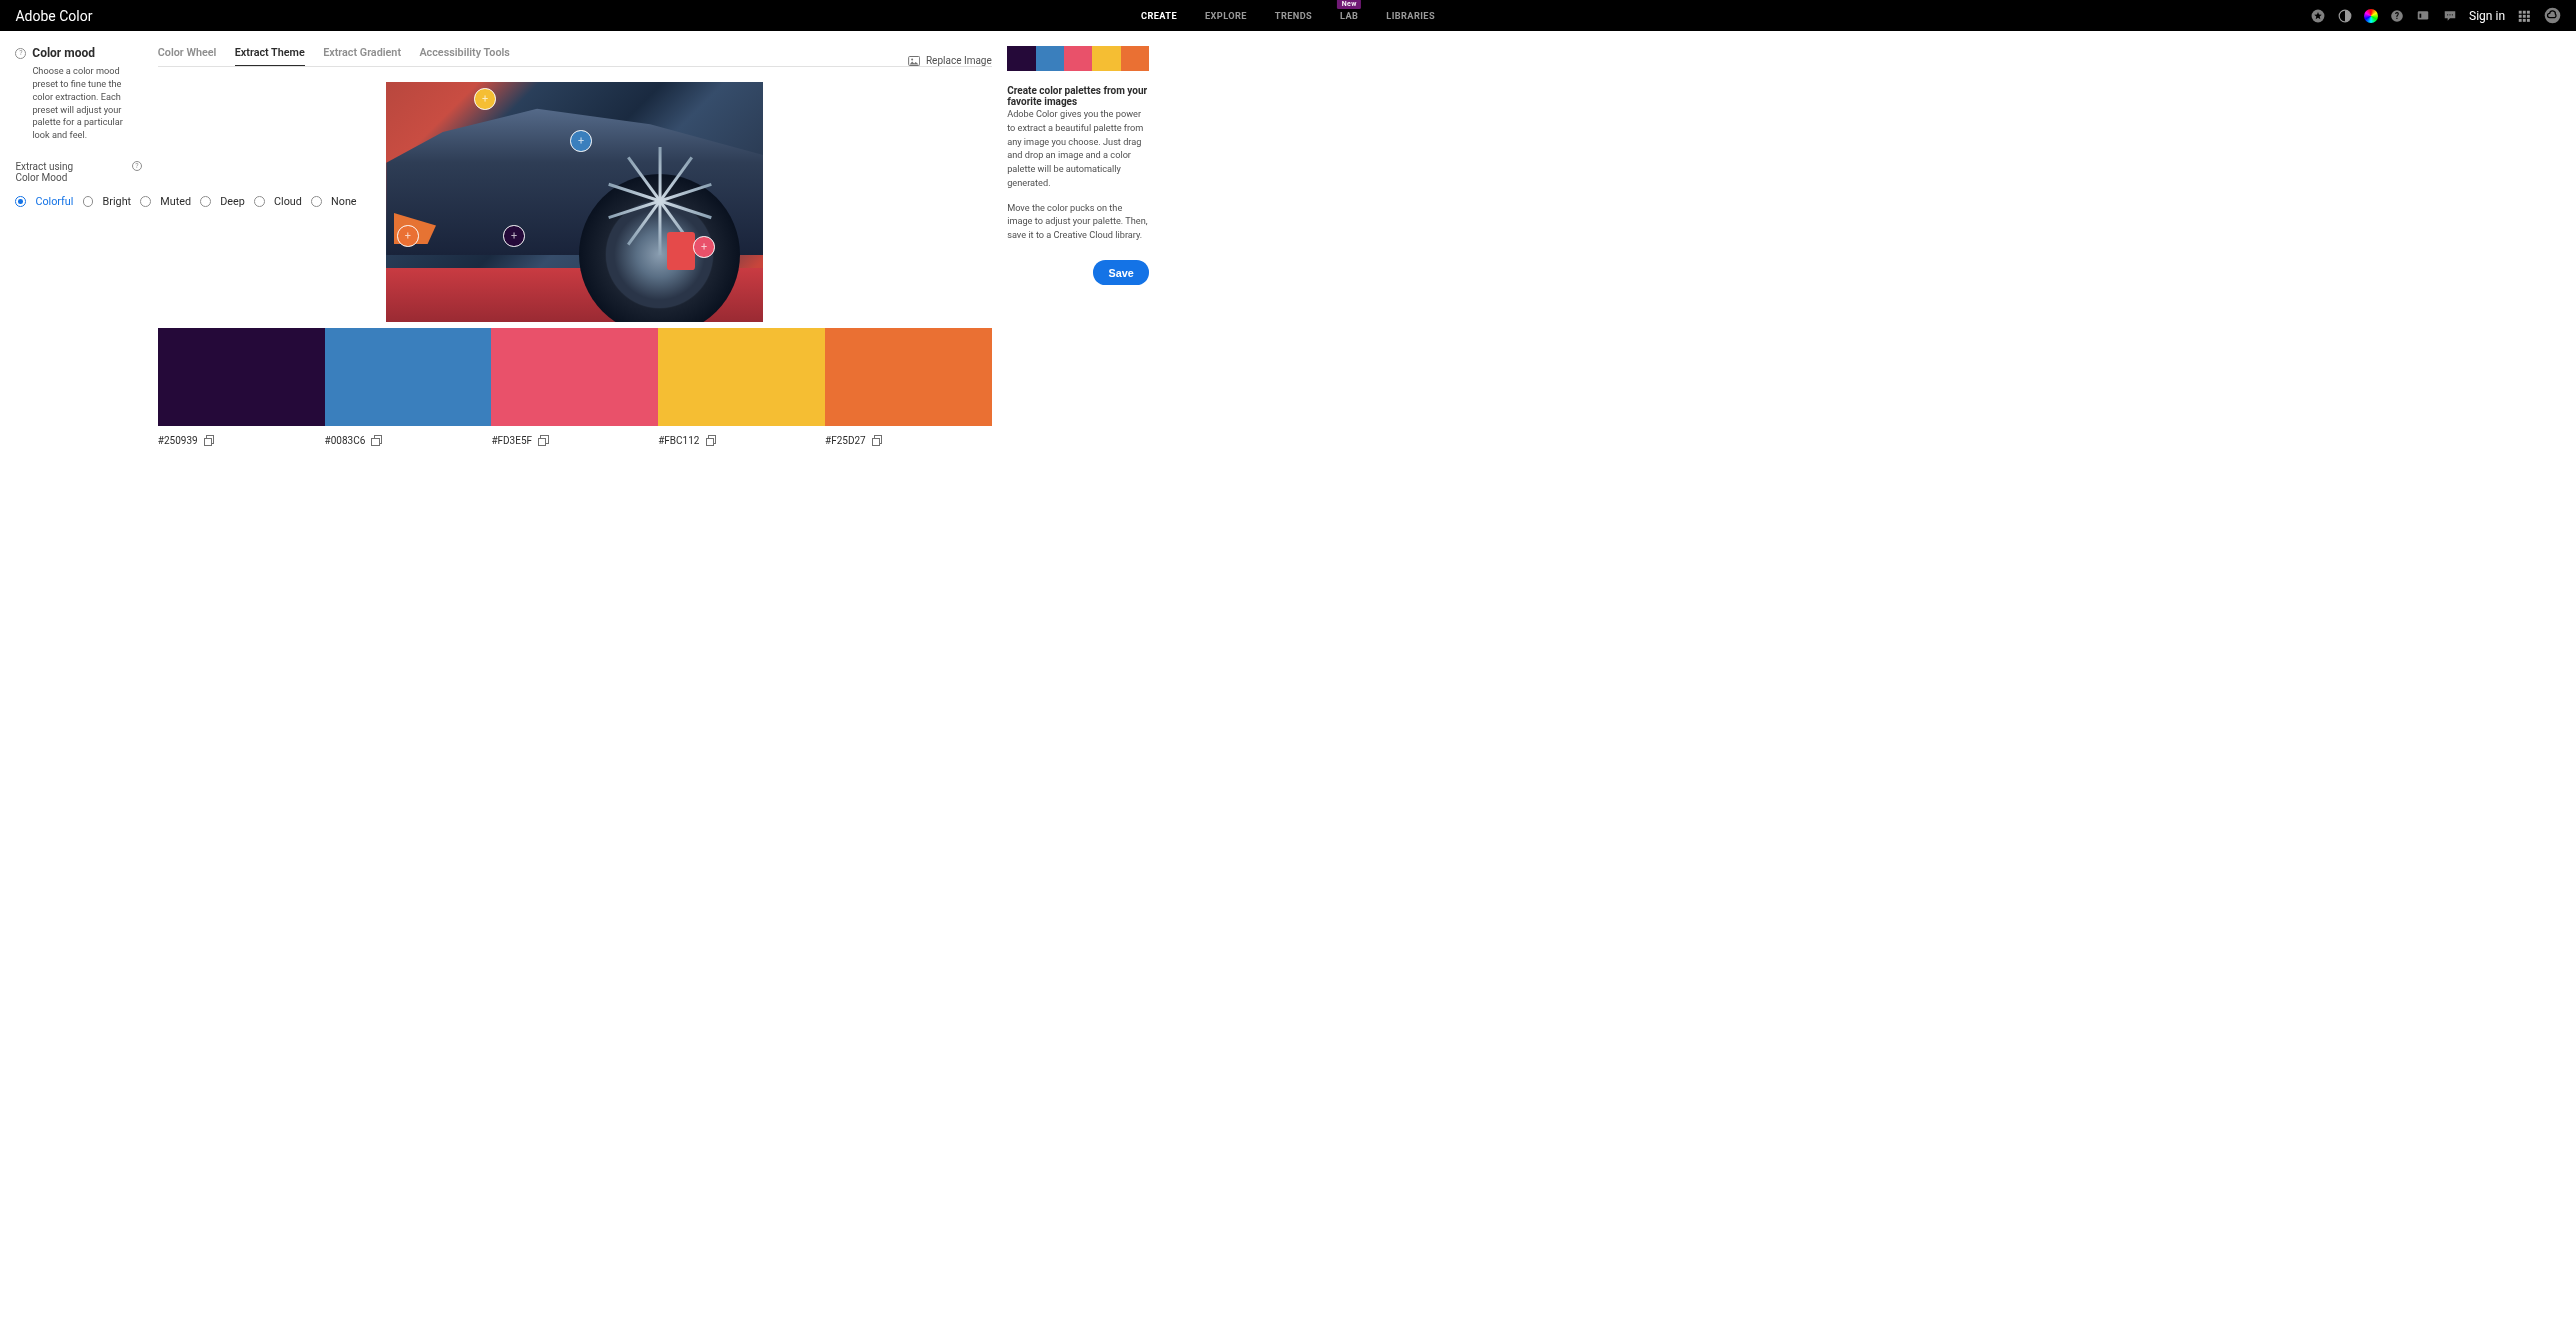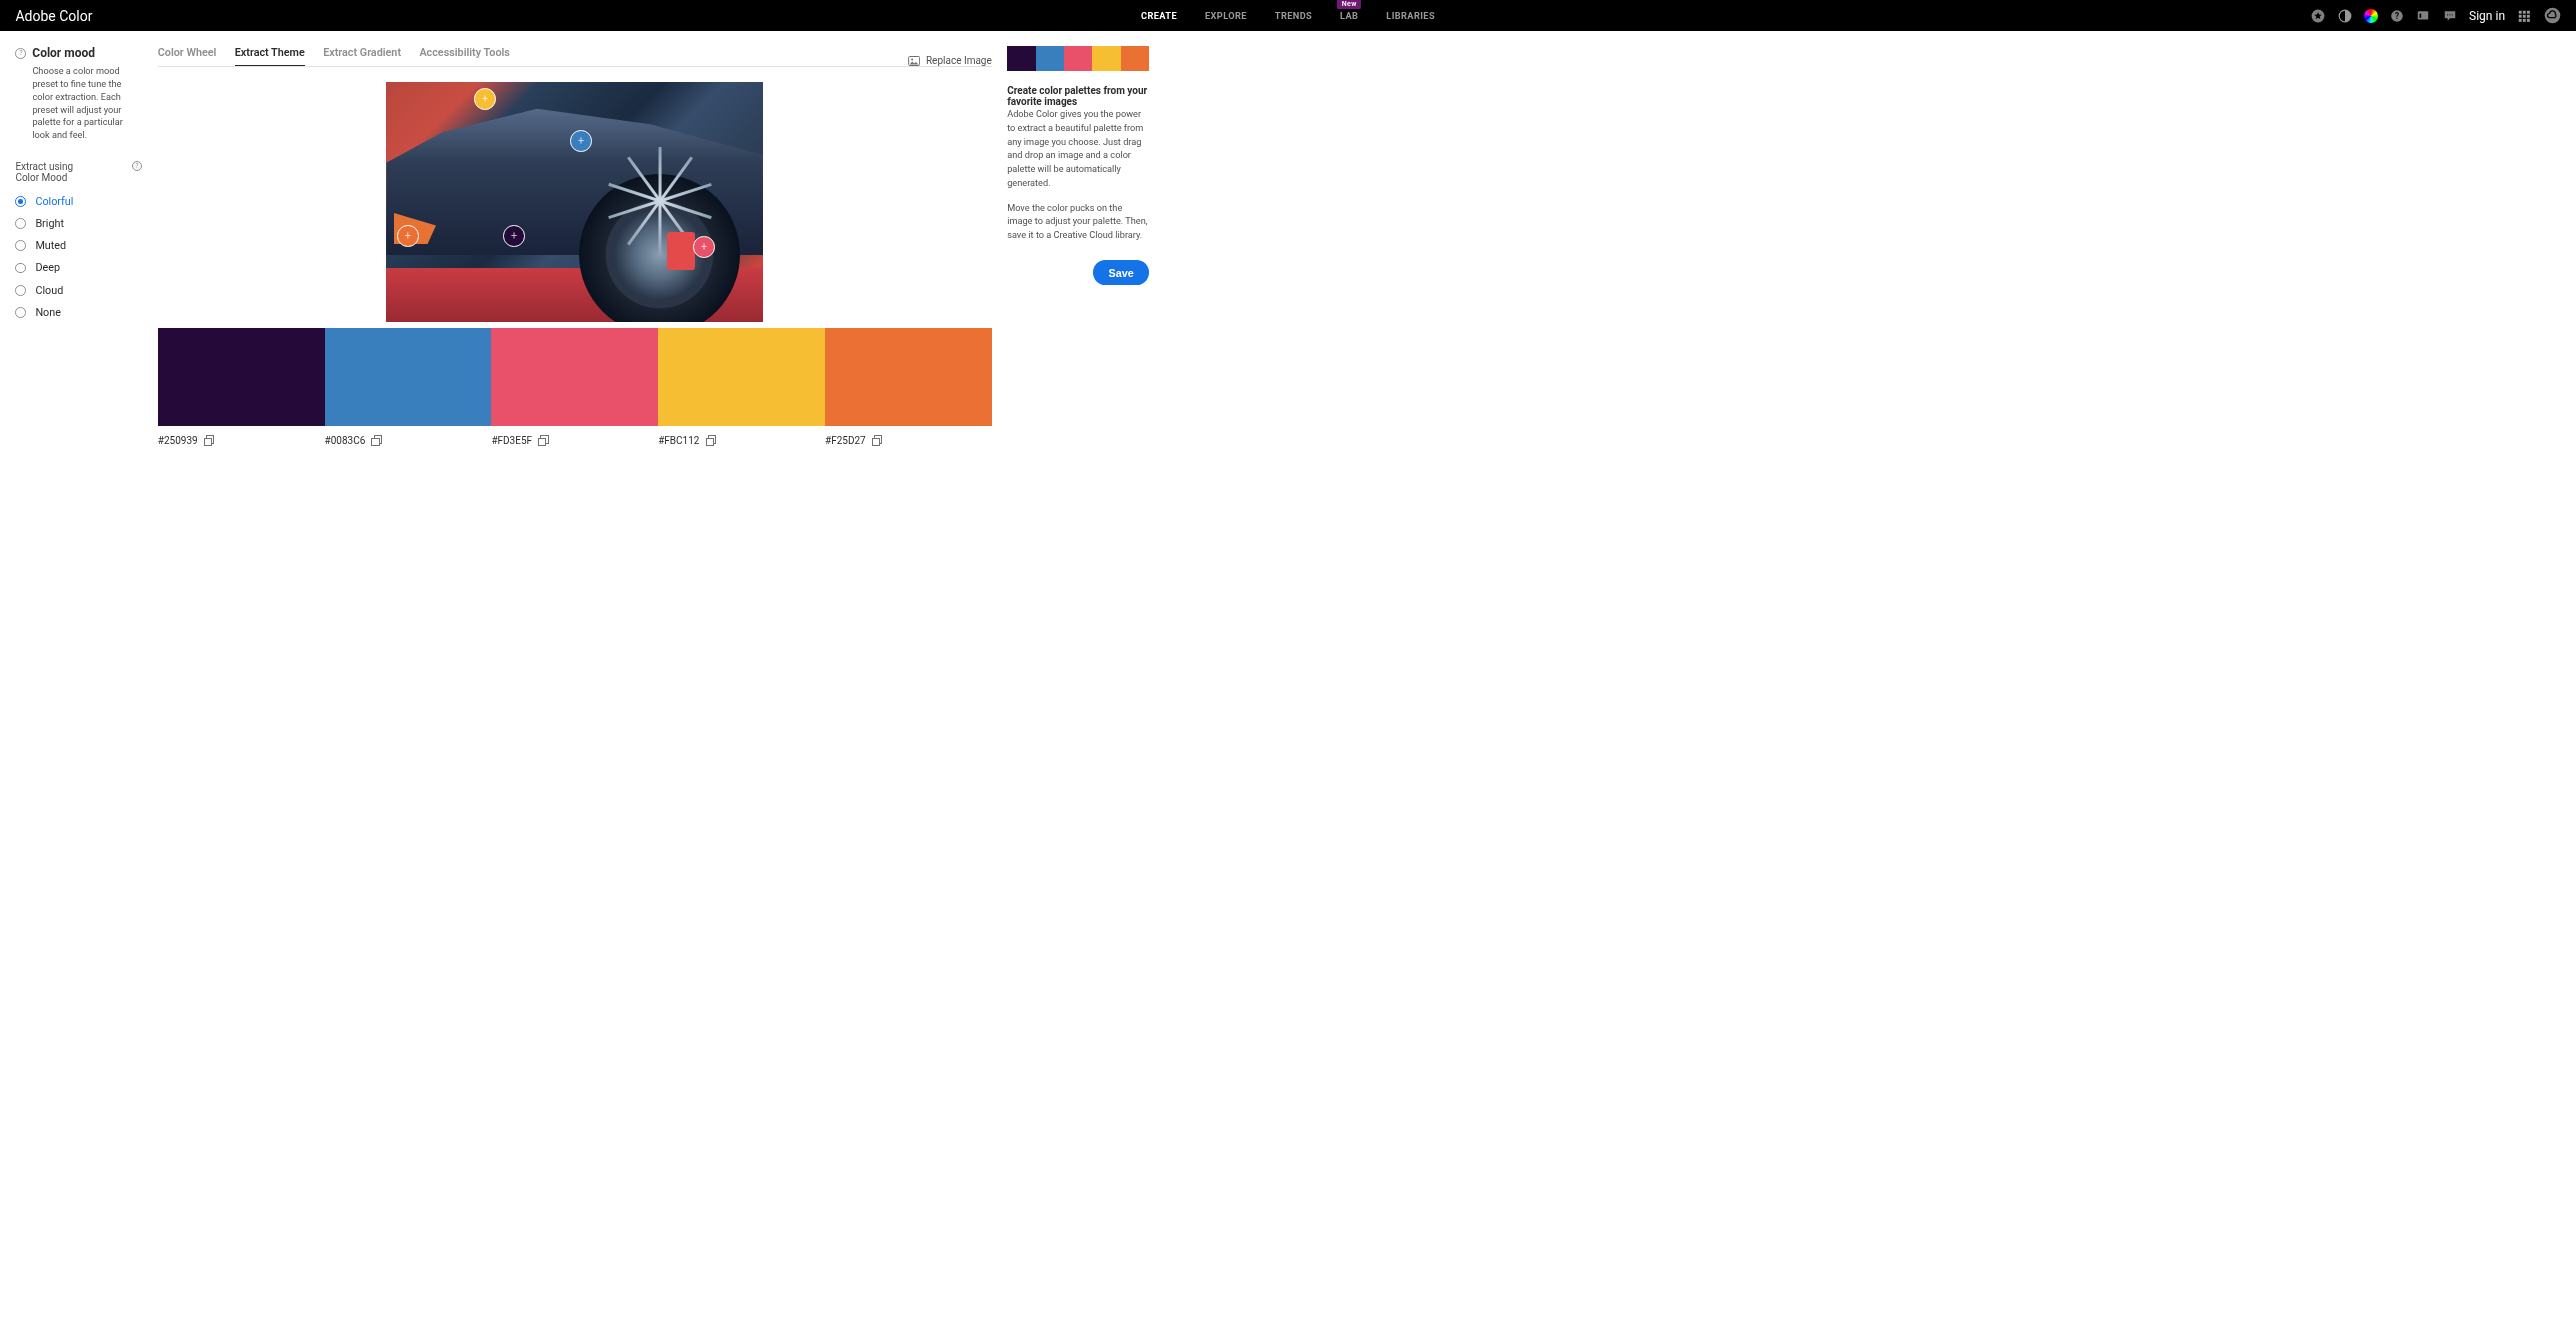--- a/index.html
+++ b/index.html
@@ -20,21 +20,21 @@
 .sub-nav-item{font-size:10.8px;font-weight:600;color:#8e8e8e;padding-bottom:6.1px;cursor:pointer;white-space:nowrap;}
 .sub-nav-item.active{color:#2c2c2c;border-bottom:1.5px solid #2c2c2c;margin-bottom:-0.8px;}
 .replace-img{margin-left:auto;display:flex;align-items:flex-end;gap:6.1px;font-size:10px;color:#505050;cursor:pointer;}
 .replace-img svg{width:12.3px;height:10px;fill:#707070;}
 .info-row{display:flex;align-items:center;gap:6.1px;margin-bottom:4.6px;}
 .info-icon{width:10.8px;height:10.8px;border:0.8px solid #8e8e8e;border-radius:50%;display:flex;align-items:center;justify-content:center;font-size:7px;color:#8e8e8e;flex-shrink:0;}
 .info-title{font-size:12px;font-weight:700;}
 .info-text{font-size:9.2px;color:#505050;line-height:1.4;margin-left:17px;margin-bottom:18.4px;}
 .mood-label-row{display:flex;justify-content:space-between;margin-bottom:12.3px;}
 .mood-label{font-size:10px;color:#505050;max-width:77px;}
-.radio-group{display:flex;flex-direction:column;gap:9.2px;}
+.radio-group{display:flex;flex-direction:row;gap:9.2px;}
 .radio-item{display:flex;align-items:center;gap:9.2px;cursor:pointer;}
 .radio{width:10.8px;height:10.8px;border:1.5px solid #8e8e8e;border-radius:50%;display:flex;align-items:center;justify-content:center;}
 .radio.selected{border-color:#1473e6;}
 .radio.selected::after{content:"";width:4.6px;height:4.6px;background:#1473e6;border-radius:50%;}
 .radio-label{font-size:10.8px;color:#2c2c2c;}
 .radio-item.sel .radio-label{color:#1473e6;}
 .center-panel{flex:1;max-width:834px;}
 .image-wrap{display:flex;justify-content:center;}
 .image-container{width:377px;height:240px;position:relative;overflow:hidden;background:linear-gradient(135deg,#b8473e 0%,#c94d42 15%,#2a3f5a 25%,#1a2a40 45%,#364d6b 55%,#2a3a52 75%,#c9453b 90%);}
 .car-body{position:absolute;left:0;top:19px;width:100%;height:154px;background:linear-gradient(180deg,#5a7090 0%,#2e3d55 40%,#19233a 100%);clip-path:polygon(0 40%,15% 20%,40% 5%,70% 15%,100% 35%,100% 100%,0 100%);}

